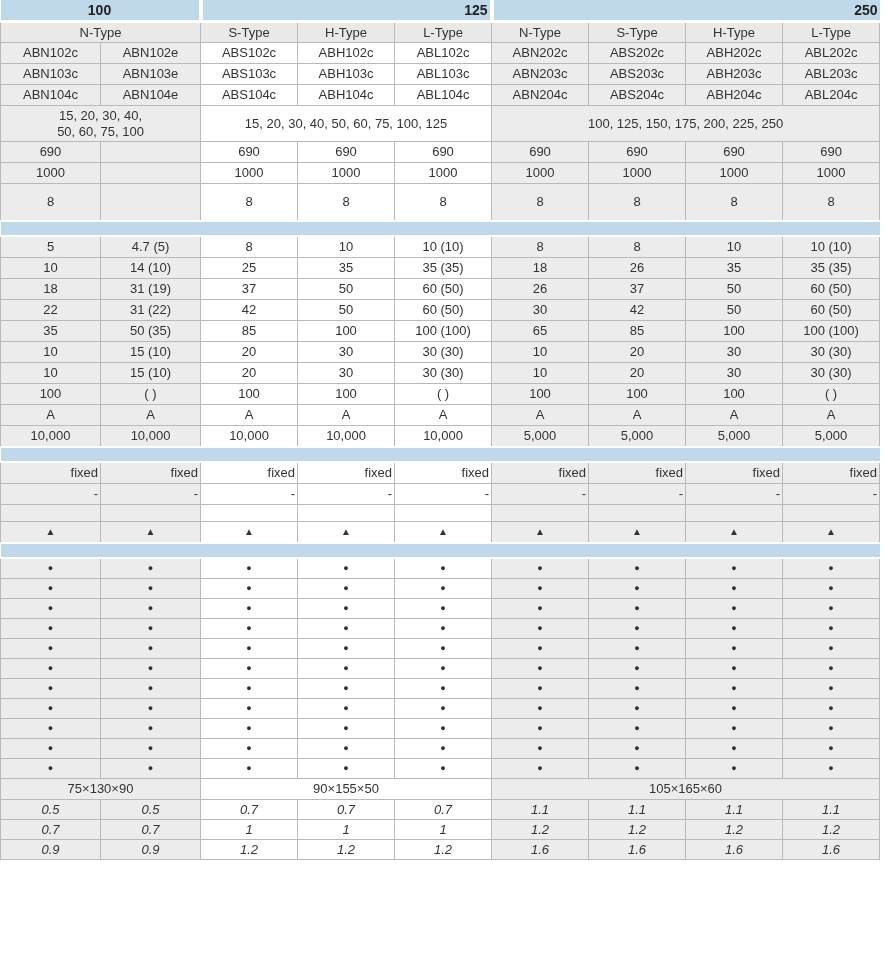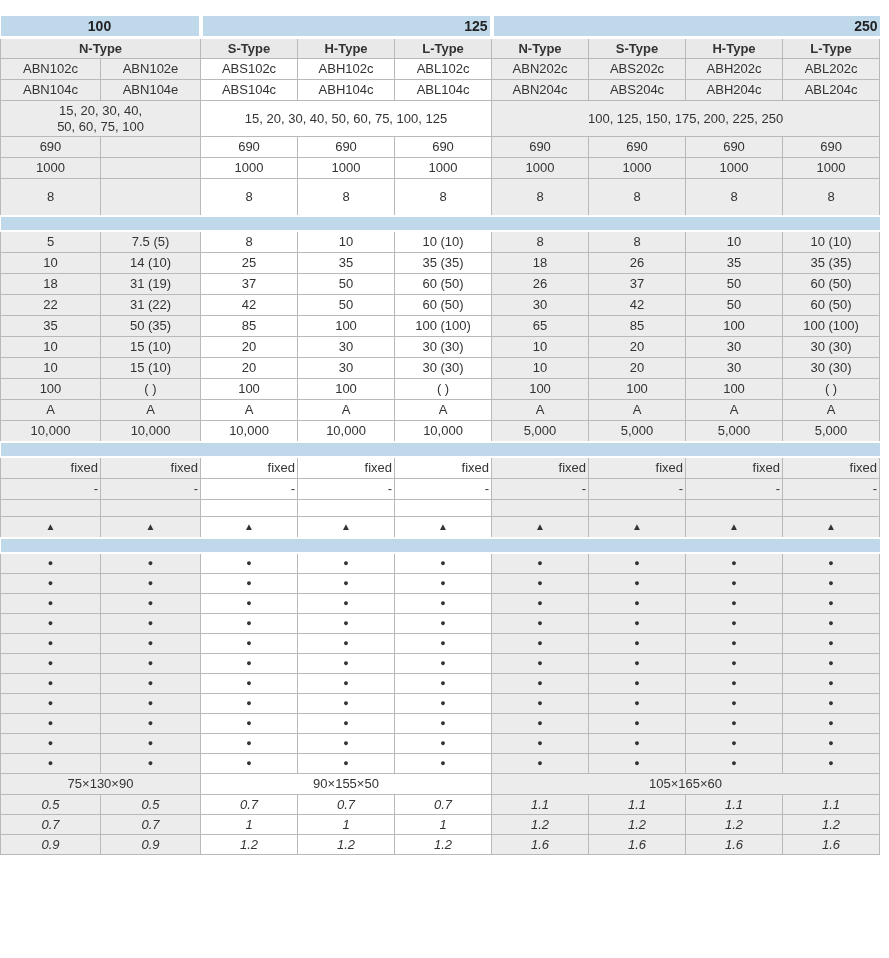--- a/index.html
+++ b/index.html
@@ -1,25 +1,25 @@
 <!DOCTYPE html>
 <html style="--blue: #bfd8ea; --shade: #ececec; --typegray: #e9e9e9; --border: #b9b9b9;"><head>
 <meta charset="utf-8">
 <style>
   :root{
     --blue:#bfd8ea; --shade:#ececec; --typegray:#e9e9e9; --border:#b9b9b9; --text:#333;
   }
   html,body{margin:0;padding:0;background:#fff;}
   body{width:889px;font-family:"Liberation Sans", sans-serif;color:var(--text);}
-  table{width:708px;table-layout:fixed;border-collapse:collapse;font-size:13px;margin-top:16px;}
+  table{width:708px;table-layout:fixed;border-collapse:collapse;font-size:13px;}
   td{border:1px solid var(--border);text-align:center;vertical-align:middle;padding:0 2px;height:21px;overflow:hidden;line-height:1.2;}
   td.shade{background:var(--shade);}
   tr.r-group td{background:var(--blue);font-weight:700;font-size:14px;height:20px;border:0;border-bottom:3px solid #fff;color:#222;}
   tr.r-group td + td{border-left:4px solid #fff;text-align:right;}
-  tr.r-type td{background:var(--typegray);height:19px;font-weight:bold;}
+  tr.r-type td{background:var(--typegray);height:19px;}
   tr.r-model td{height:20px;}
   tr.r-cap td{height:35px;white-space:pre-line;}
   tr.r-spec td{height:20px;}
   tr.r-tall td{height:36px;}
   tr.band td{background:var(--blue);height:13px;border-left:0;border-right:0;border-top:2px solid #fff;border-bottom:2px solid #fff;}
   tr.r-mid td{height:20px;text-align:right;}
   tr.r-empty td{height:16px;}
   tr.r-tri td{height:20px;font-size:10px;}
   tr.r-bullet td{height:19px;font-size:9px;}
   tr.r-dim td{height:20px;}
@@ -61,20 +61,31 @@
         <td class="shade">ABN102e</td>
         <td>ABS102c</td>
         <td>ABH102c</td>
         <td>ABL102c</td>
         <td class="shade">ABN202c</td>
         <td class="shade">ABS202c</td>
         <td class="shade">ABH202c</td>
         <td class="shade">ABL202c</td>
       </tr>
       <tr class="r-model">
+        <td class="shade">ABN103c</td>
+        <td class="shade">ABN103e</td>
+        <td>ABS103c</td>
+        <td>ABH103c</td>
+        <td>ABL103c</td>
+        <td class="shade">ABN203c</td>
+        <td class="shade">ABS203c</td>
+        <td class="shade">ABH203c</td>
+        <td class="shade">ABL203c</td>
+      </tr>
+      <tr class="r-model">
         <td class="shade">ABN104c</td>
         <td class="shade">ABN104e</td>
         <td>ABS104c</td>
         <td>ABH104c</td>
         <td>ABL104c</td>
         <td class="shade">ABN204c</td>
         <td class="shade">ABS204c</td>
         <td class="shade">ABH204c</td>
         <td class="shade">ABL204c</td>
       </tr>
@@ -115,21 +126,21 @@
         <td class="shade">8</td>
         <td class="shade">8</td>
         <td class="shade">8</td>
         <td class="shade">8</td>
       </tr>
       <tr class="band">
         <td colspan="9"></td>
       </tr>
       <tr class="r-spec">
         <td class="shade">5</td>
-        <td class="shade">7.5 (5)</td>
+        <td class="shade">4.7 (5)</td>
         <td>8</td>
         <td>10</td>
         <td>10 (10)</td>
         <td class="shade">8</td>
         <td class="shade">8</td>
         <td class="shade">10</td>
         <td class="shade">10 (10)</td>
       </tr>
       <tr class="r-spec">
         <td class="shade">10</td>

